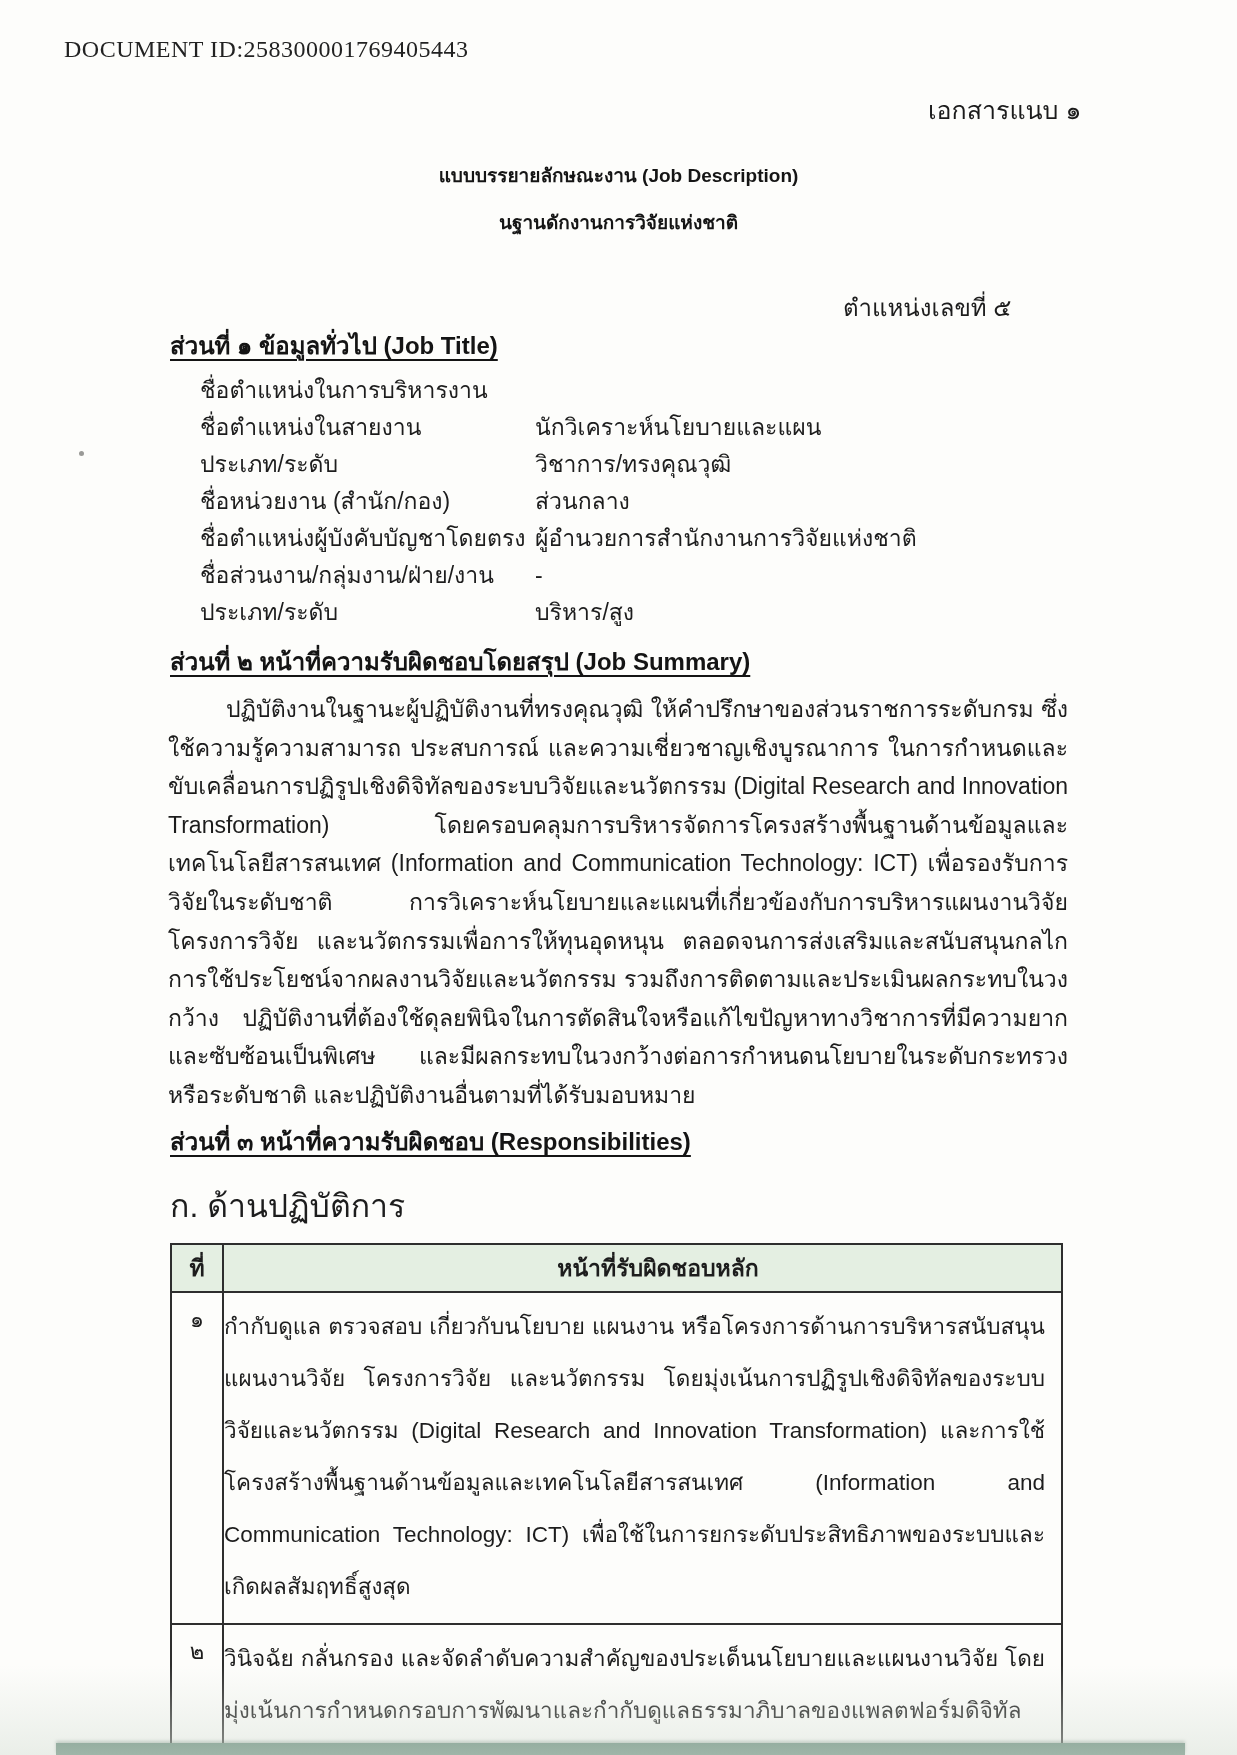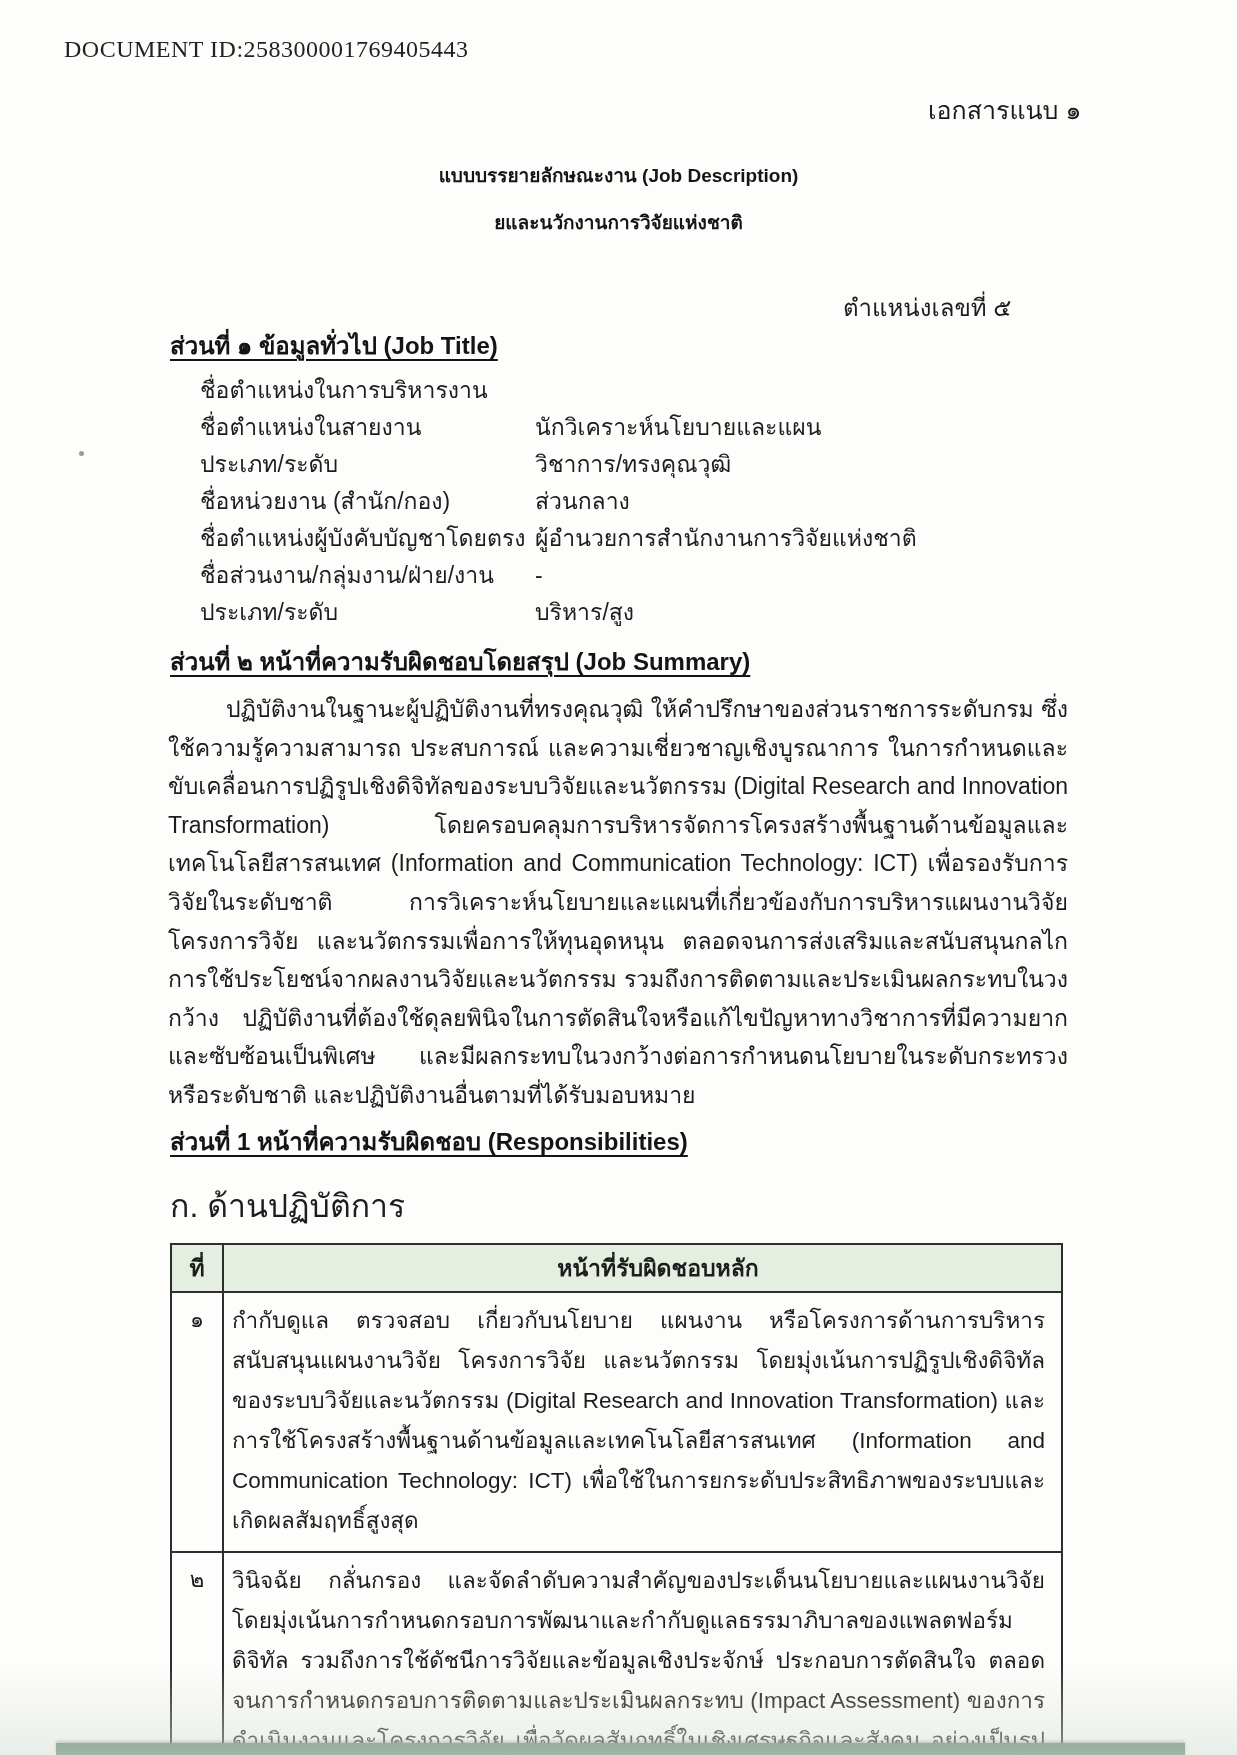--- a/index.html
+++ b/index.html
@@ -104,22 +104,22 @@
     vertical-align: middle;
     font-weight: bold;
     font-size: 23px;
   }
   .cell-no {
     text-align: center;
     padding-top: 9px;
     font-size: 22px;
   }
   .cell-text {
-    padding: 8px 16px 10px 8px;
-    line-height: 40px;
+    padding: 8px 16px 10px 0;
+    line-height: 52px;
     text-align: justify;
   }
   .bottom-strip {
     position: absolute;
     left: 56px; right: 52px; bottom: 0;
     height: 12px;
     background: #577f6d;
     box-shadow: 0 -2px 3px rgba(60,90,75,0.4);
   }
   .scan-artifact {
@@ -134,21 +134,21 @@
 <body>
 
 <div class="page">
 
   <div class="doc-id">DOCUMENT ID:258300001769405443</div>
 
   <div class="attachment">เอกสารแนบ ๑</div>
 
   <div class="title-block">
     <div>แบบบรรยายลักษณะงาน (Job Description)</div>
-    <div>ยและนวักงานการวิจัยแห่งชาติ</div>
+    <div>นฐานดักงานการวิจัยแห่งชาติ</div>
   </div>
 
   <div class="position-number">ตำแหน่งเลขที่  ๕</div>
 
   <div class="sec-heading s1-head">ส่วนที่ ๑ ข้อมูลทั่วไป (Job Title)</div>
 
   <div class="fields">
     <div class="field-row">
       <div class="field-label">ชื่อตำแหน่งในการบริหารงาน</div>
     </div>
@@ -175,21 +175,21 @@
     <div class="field-row">
       <div class="field-label">ประเภท/ระดับ</div>
       <div class="field-value">บริหาร/สูง</div>
     </div>
   </div>
 
   <div class="sec-heading s2-head">ส่วนที่ ๒ หน้าที่ความรับผิดชอบโดยสรุป (Job Summary)</div>
 
   <div class="summary">ปฏิบัติงานในฐานะผู้ปฏิบัติงานที่ทรงคุณวุฒิ ให้คำปรึกษาของส่วนราชการระดับกรม ซึ่งใช้ความรู้ความสามารถ ประสบการณ์ และความเชี่ยวชาญเชิงบูรณาการ ในการกำหนดและขับเคลื่อนการปฏิรูปเชิงดิจิทัลของระบบวิจัยและนวัตกรรม (Digital Research and Innovation Transformation) โดยครอบคลุมการบริหารจัดการโครงสร้างพื้นฐานด้านข้อมูลและเทคโนโลยีสารสนเทศ (Information and Communication Technology: ICT) เพื่อรองรับการวิจัยในระดับชาติ การวิเคราะห์นโยบายและแผนที่เกี่ยวข้องกับการบริหารแผนงานวิจัย โครงการวิจัย และนวัตกรรมเพื่อการให้ทุนอุดหนุน ตลอดจนการส่งเสริมและสนับสนุนกลไกการใช้ประโยชน์จากผลงานวิจัยและนวัตกรรม รวมถึงการติดตามและประเมินผลกระทบในวงกว้าง ปฏิบัติงานที่ต้องใช้ดุลยพินิจในการตัดสินใจหรือแก้ไขปัญหาทางวิชาการที่มีความยากและซับซ้อนเป็นพิเศษ และมีผลกระทบในวงกว้างต่อการกำหนดนโยบายในระดับกระทรวงหรือระดับชาติ และปฏิบัติงานอื่นตามที่ได้รับมอบหมาย</div>
 
-  <div class="sec-heading s3-head">ส่วนที่ 1 หน้าที่ความรับผิดชอบ (Responsibilities)</div>
+  <div class="sec-heading s3-head">ส่วนที่ ๓ หน้าที่ความรับผิดชอบ (Responsibilities)</div>
 
   <div class="subheading">ก. ด้านปฏิบัติการ</div>
 
   <table class="resp-table">
     <colgroup>
       <col class="col-no">
       <col>
     </colgroup>
     <thead>
       <tr>

